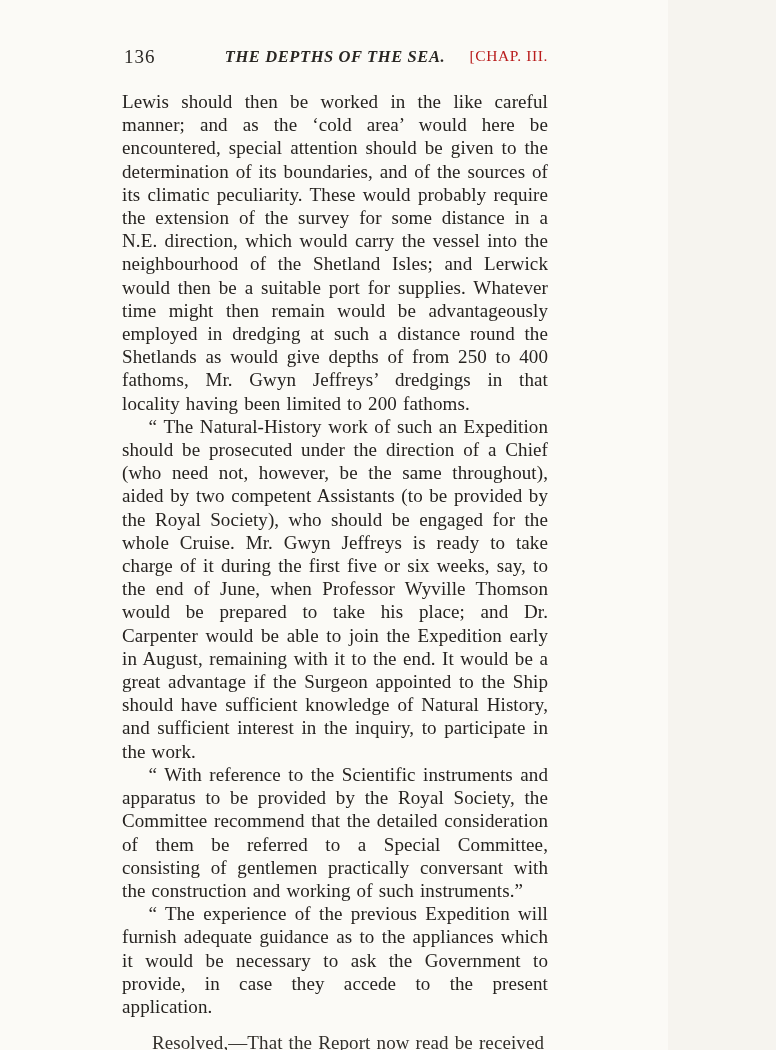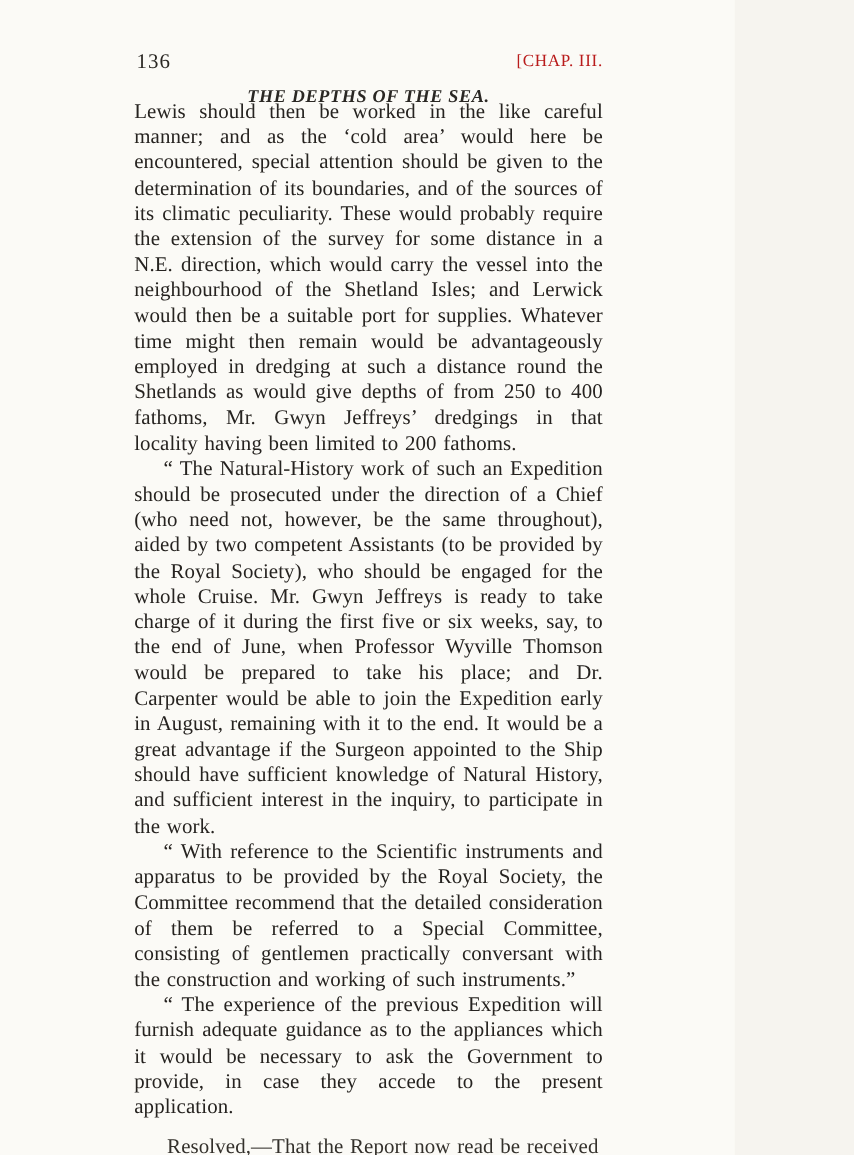--- a/index.html
+++ b/index.html
@@ -35,21 +35,20 @@
     position: absolute;
     left: 0;
     right: 0;
     top: 1px;
     text-align: center;
     font-style: italic;
     font-weight: bold;
     font-size: 16.5px;
     letter-spacing: 0.6px;
     color: #2a2723;
-    margin-top: 31px;
   }
   .chapter {
     position: absolute;
     right: 0;
     top: 1px;
     font-size: 15.5px;
     letter-spacing: 0.6px;
     font-variant: small-caps;
     color: #b91c1c;
   }

